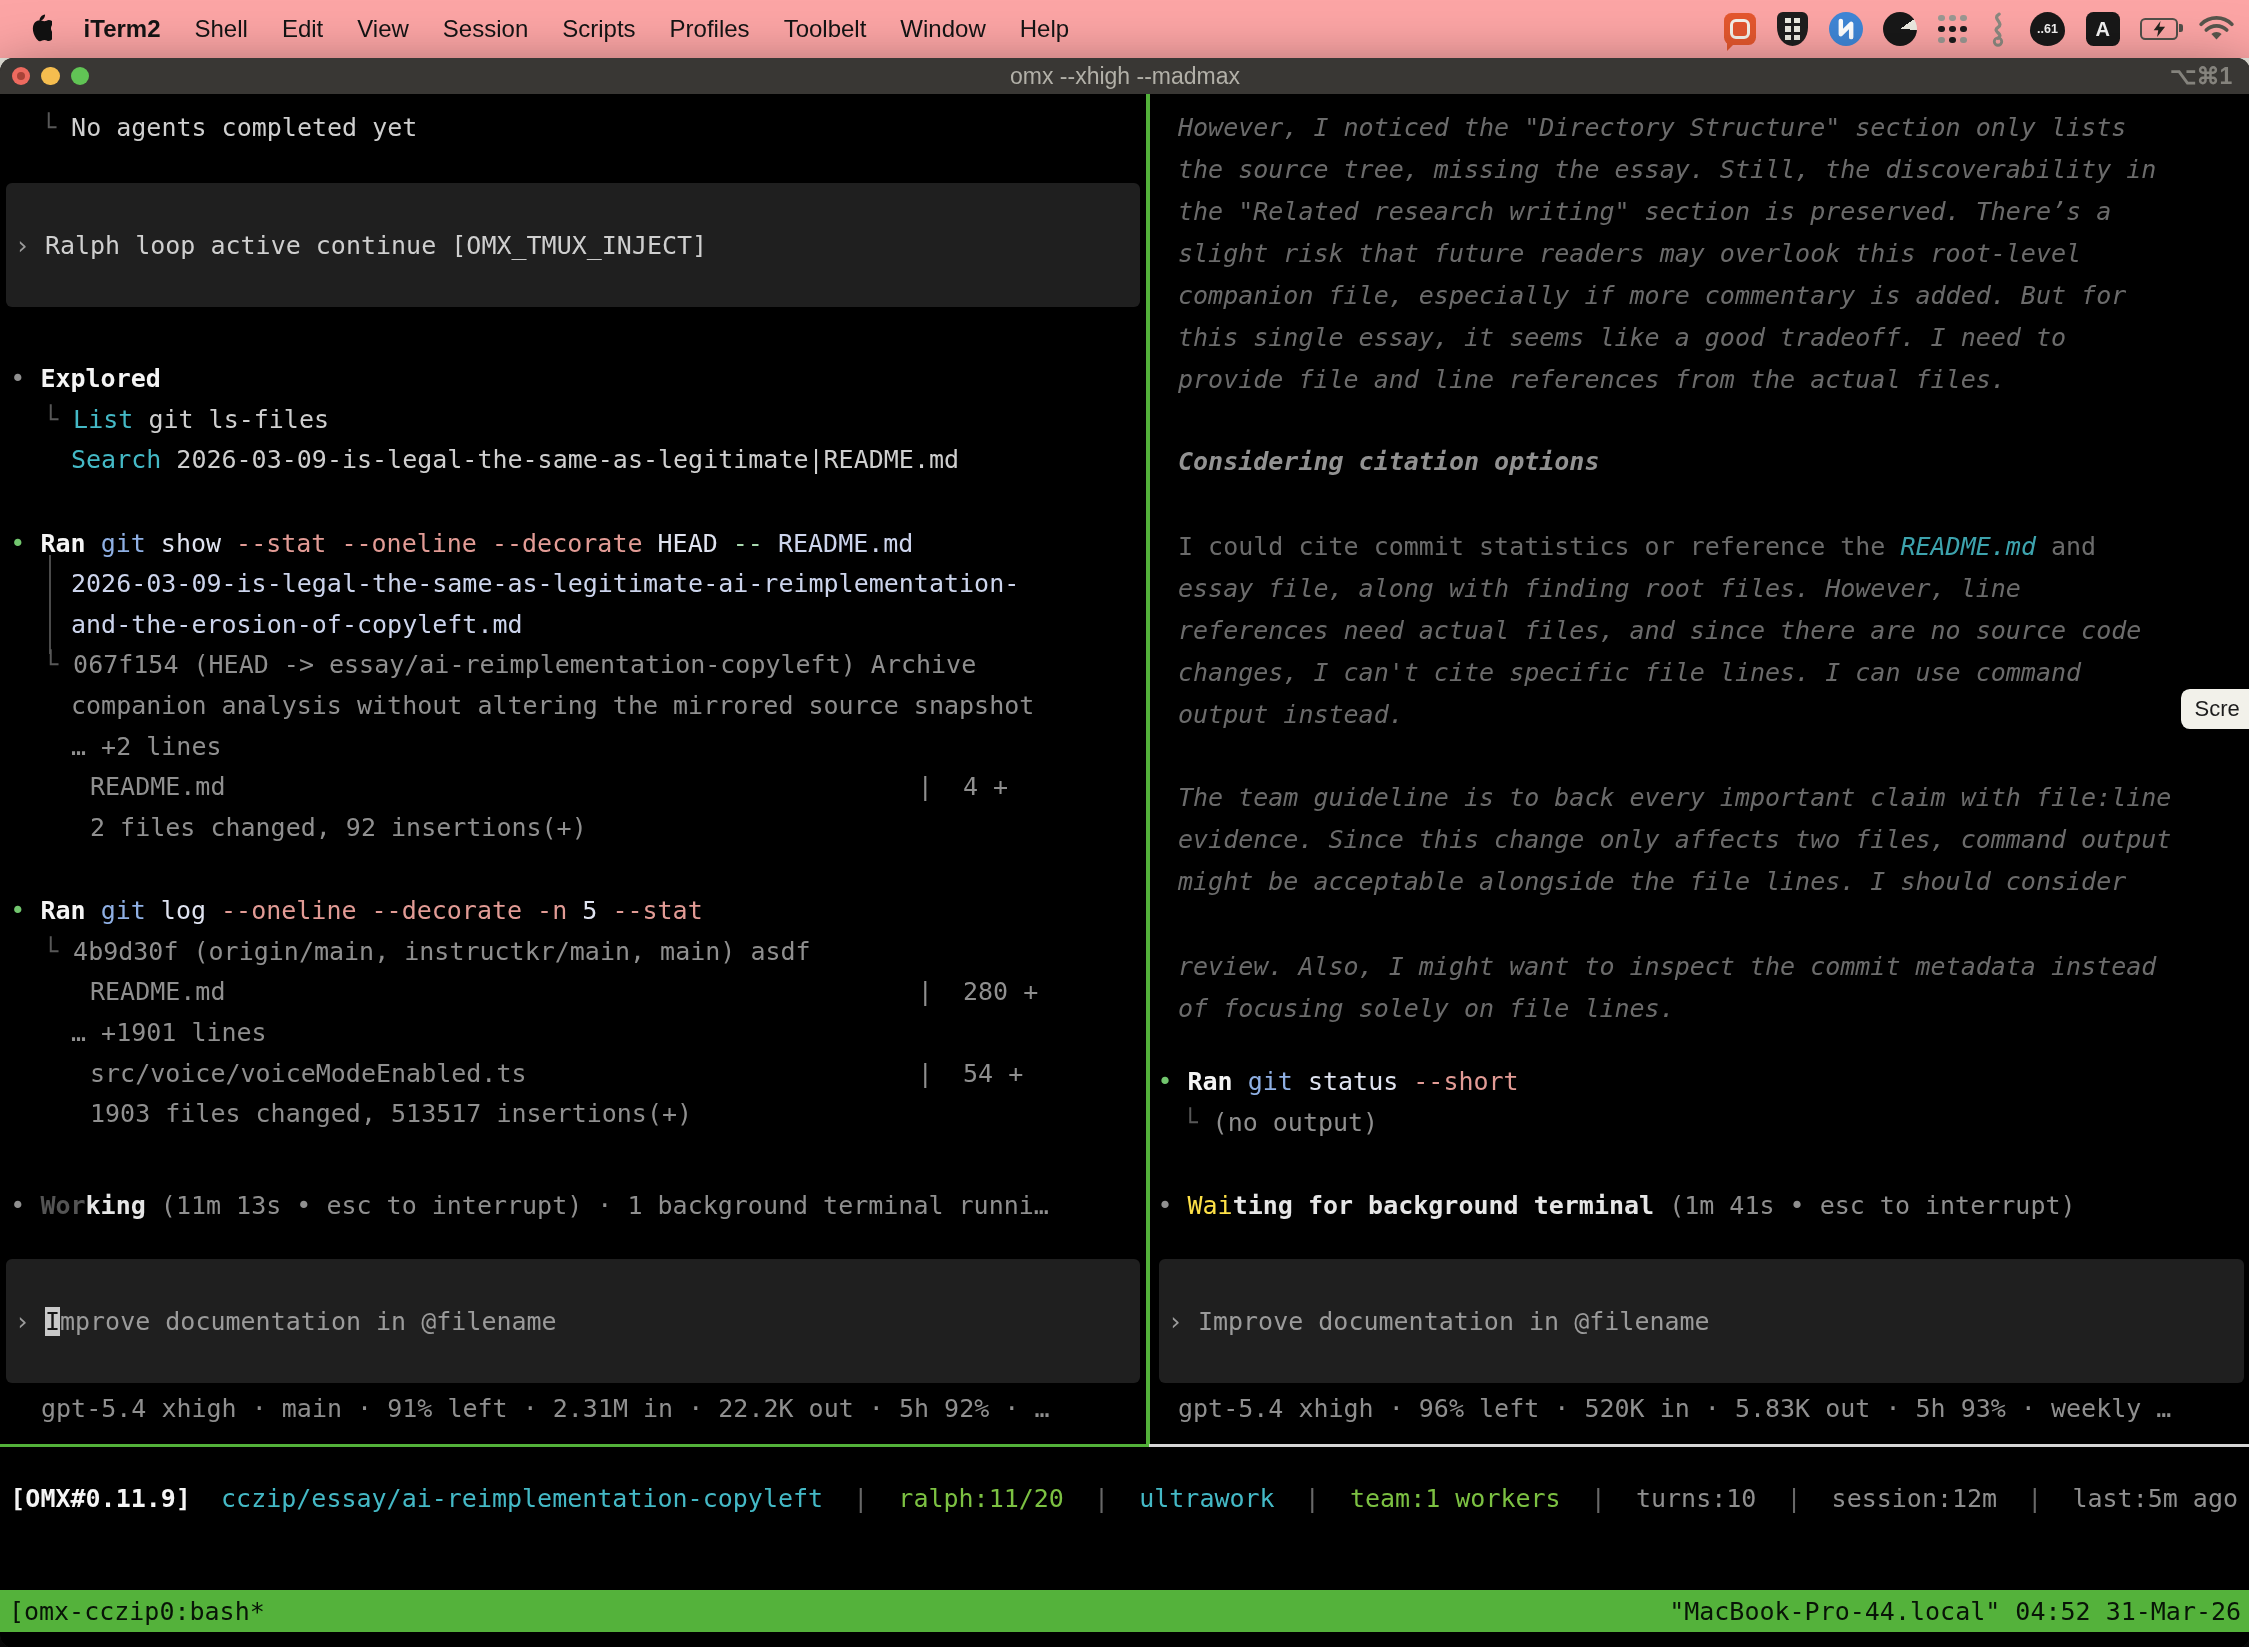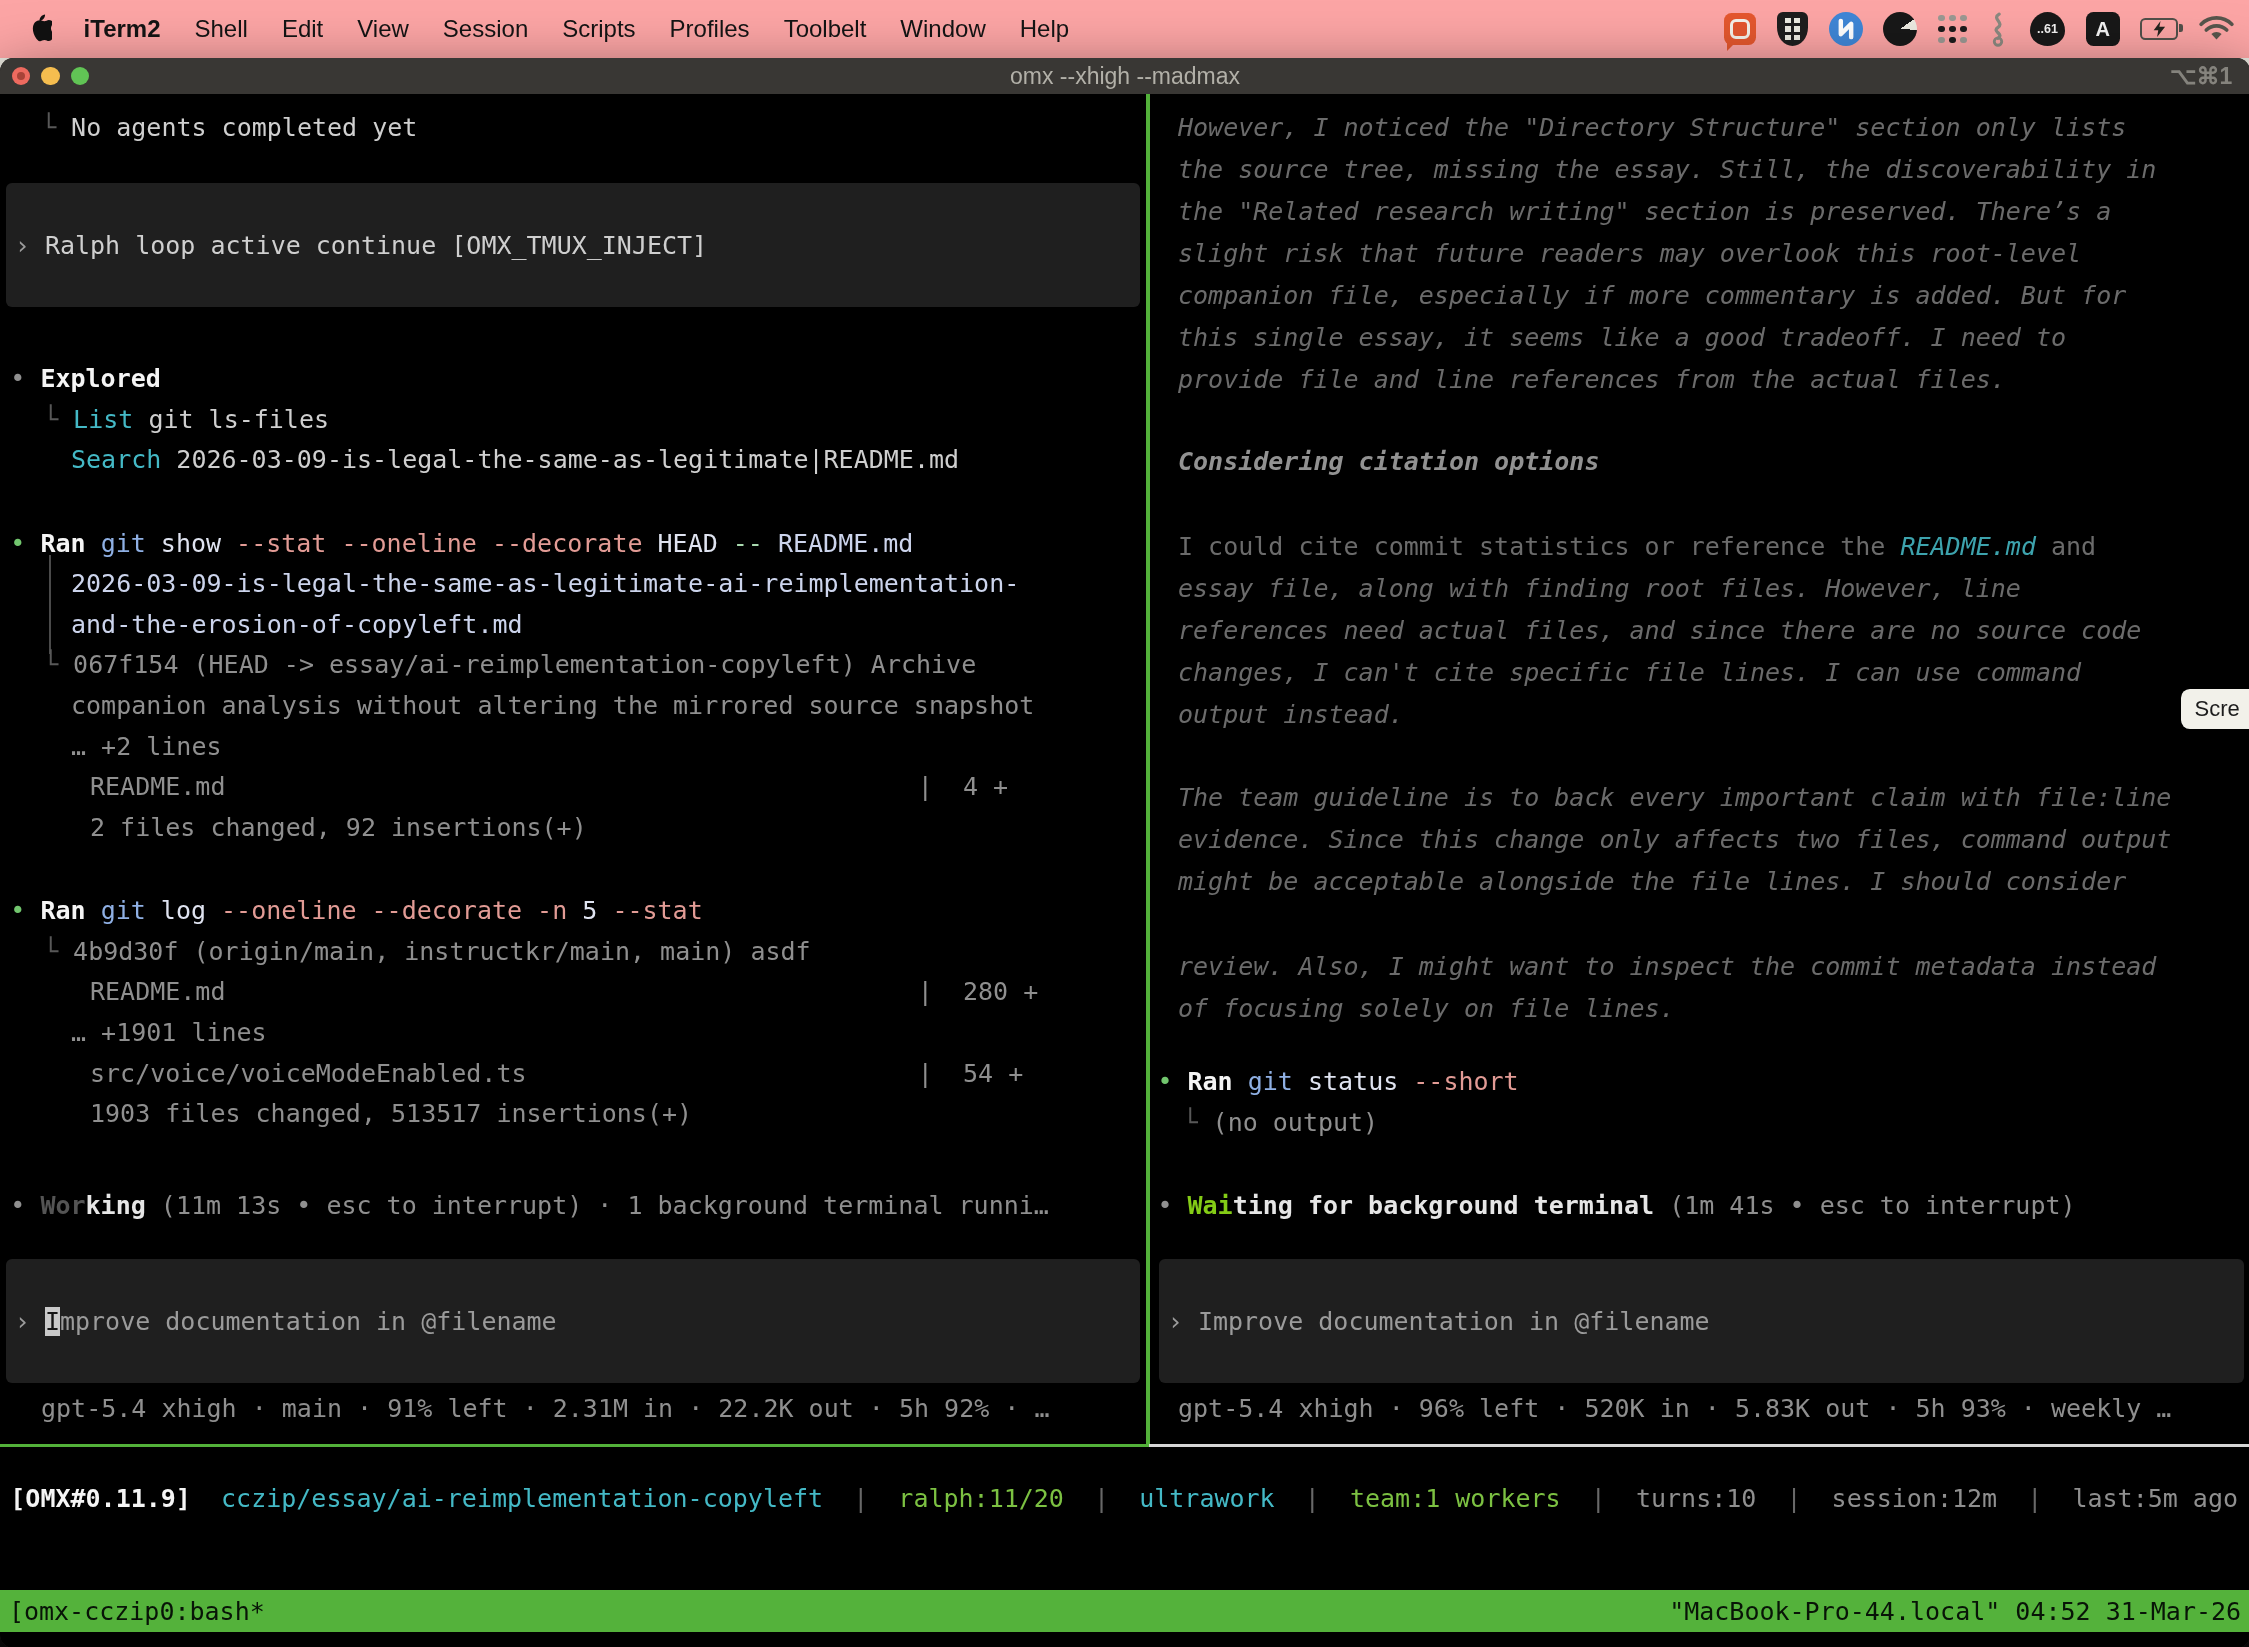--- a/index.html
+++ b/index.html
@@ -78,21 +78,21 @@
   .sg-cmd{color:#dfe3f0}
   .sg-flag{color:#e29b95}
   .sg-sep{color:#a9d9af}
   .sg-arg{color:#ccd4ec}
   .sg-out{color:#8f8f8f}
   .sg-tree{color:#585858}
   .sg-cyan{color:#44b9c6}
   .sg-bg{color:#72c66e}
   .sg-bgr{color:#8f8f8f}
   .sg-dim{color:#545454;font-weight:bold}
-  .sg-dim2{color:#84cc16;font-weight:bold}
+  .sg-dim2{color:#fde047;font-weight:normal}
   .sg-bright{color:#e6e6e6;font-weight:bold}
   .sg-chev{color:#9b9b9b}
   .sg-ph{color:#9b9b9b}
   .sg-cursor{background:#c9c9c9;color:#141414}
   .sg-th{color:#6b6b6b;}
   .sg-thcy{color:#3da3ad;font-style:italic}
   .sg-green{color:#7cc142}
   .sg-pipe{color:#686868}
   .arg{color:#ccd4ec}
   .out{color:#8f8f8f}

